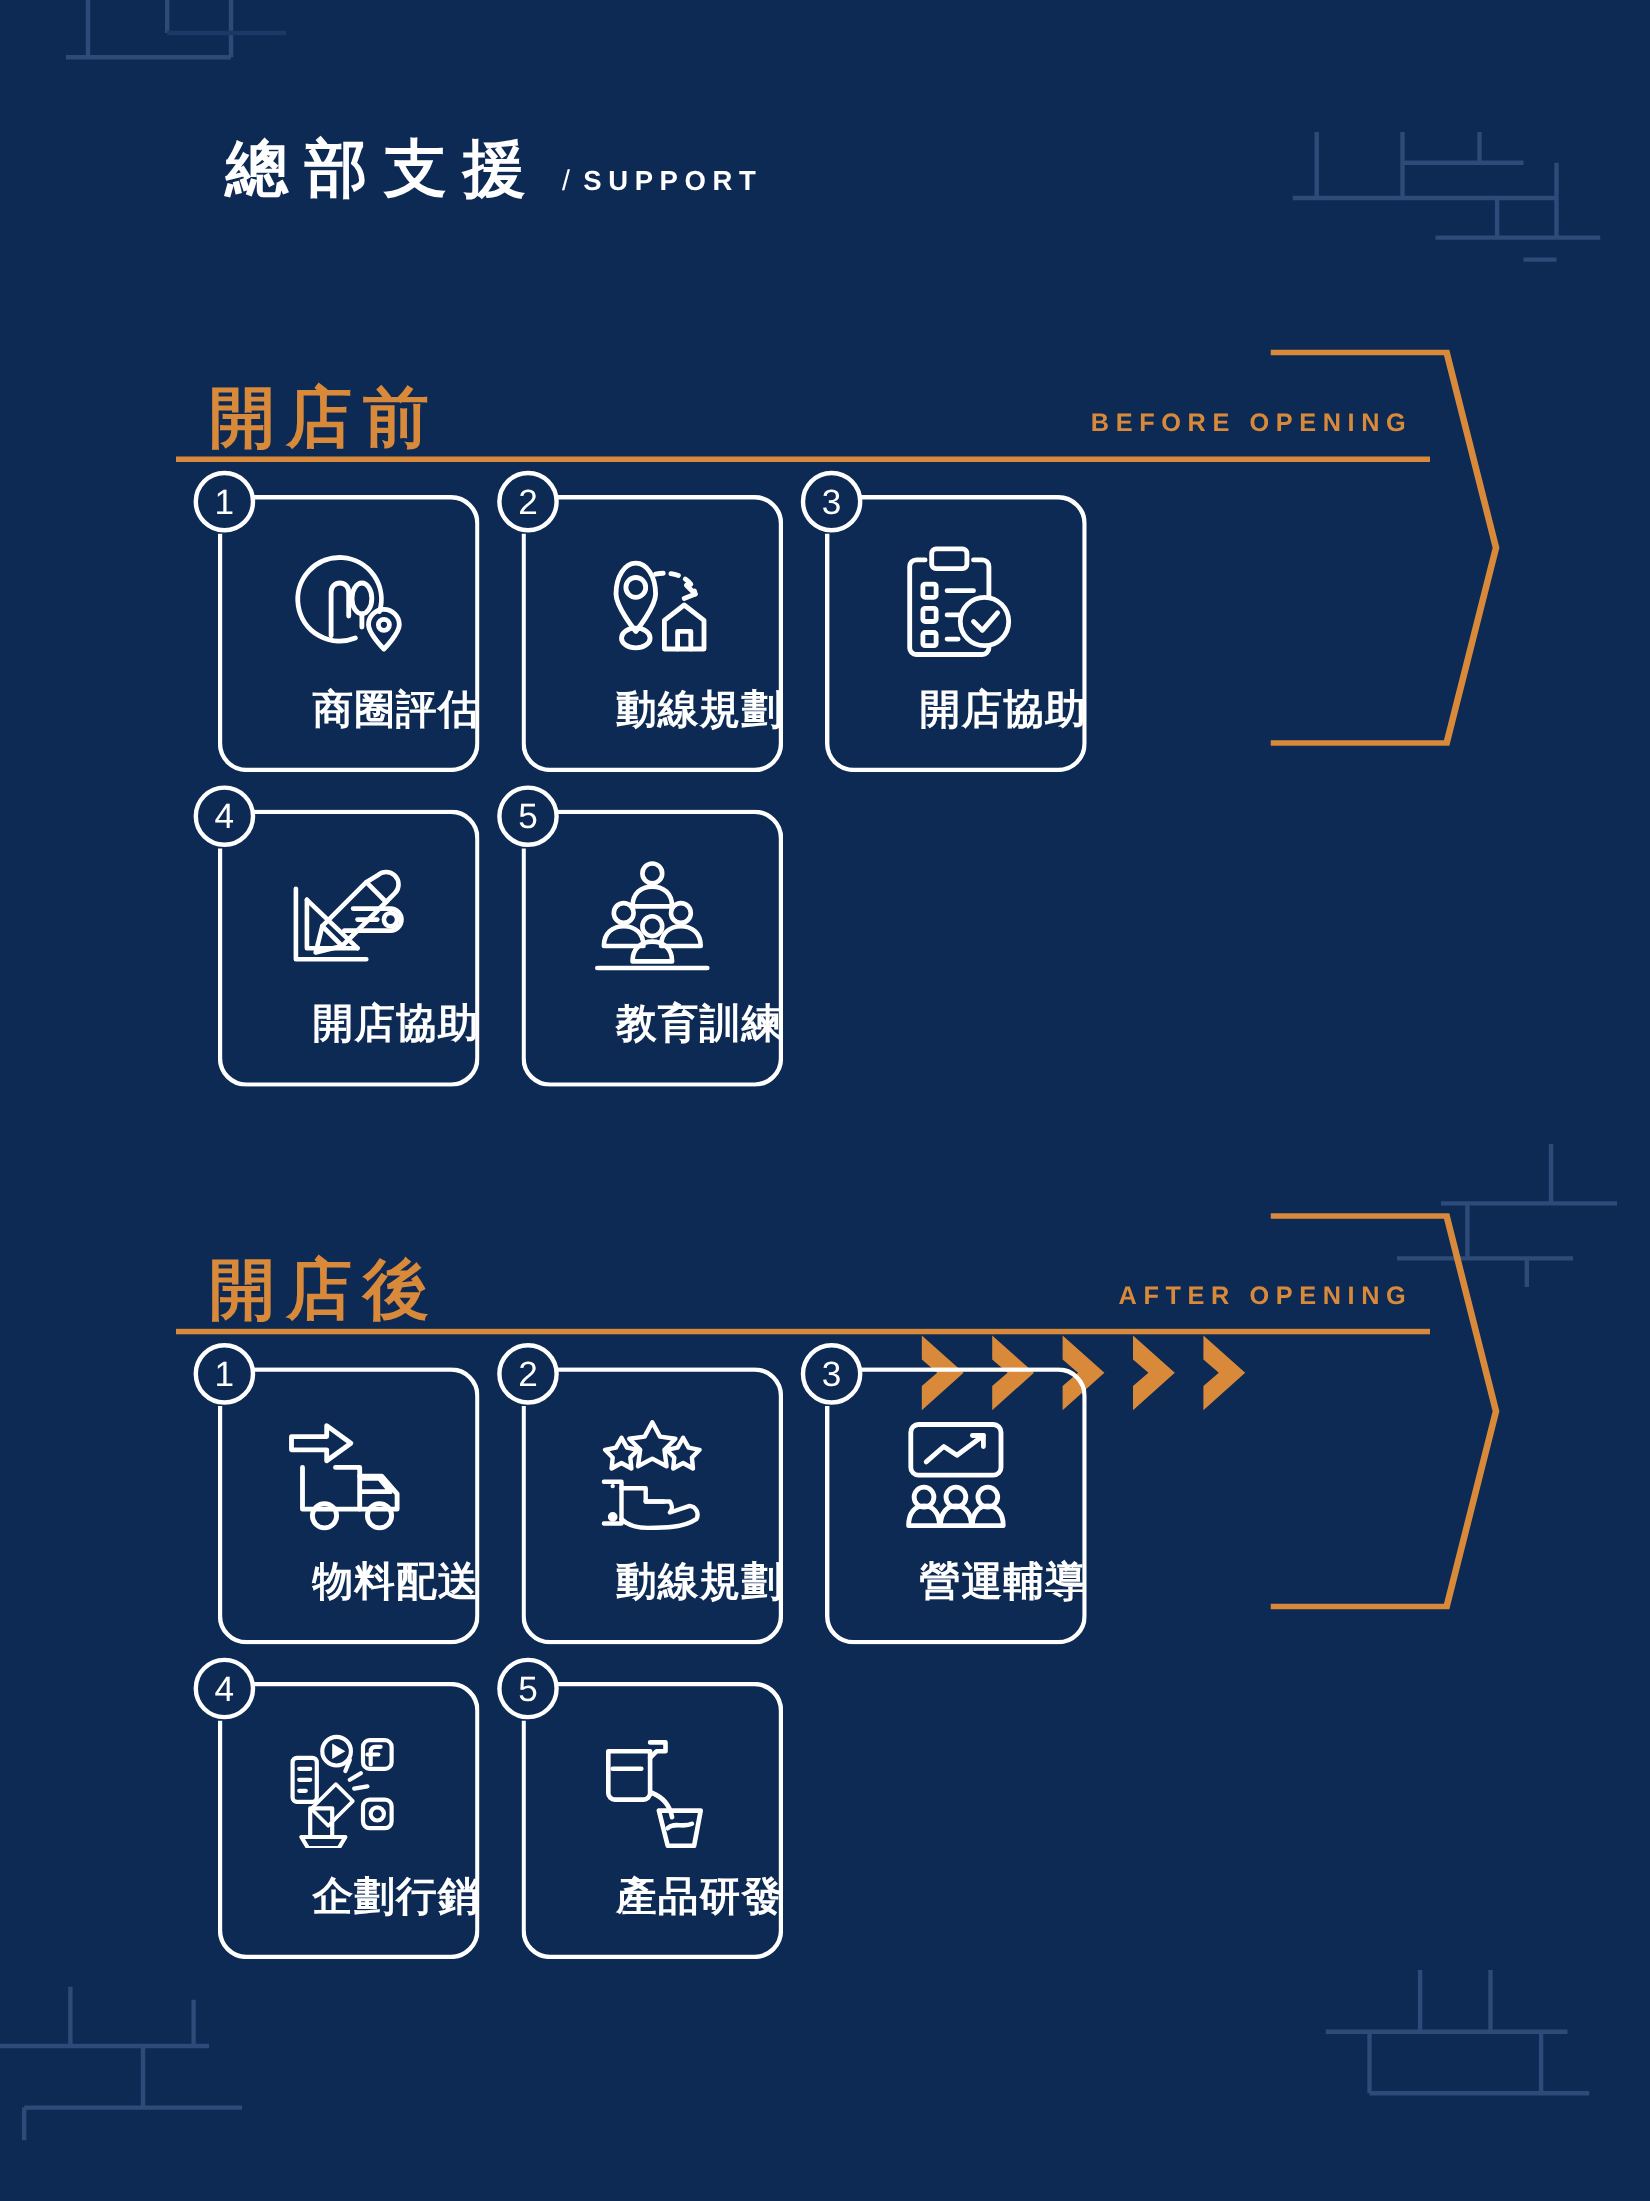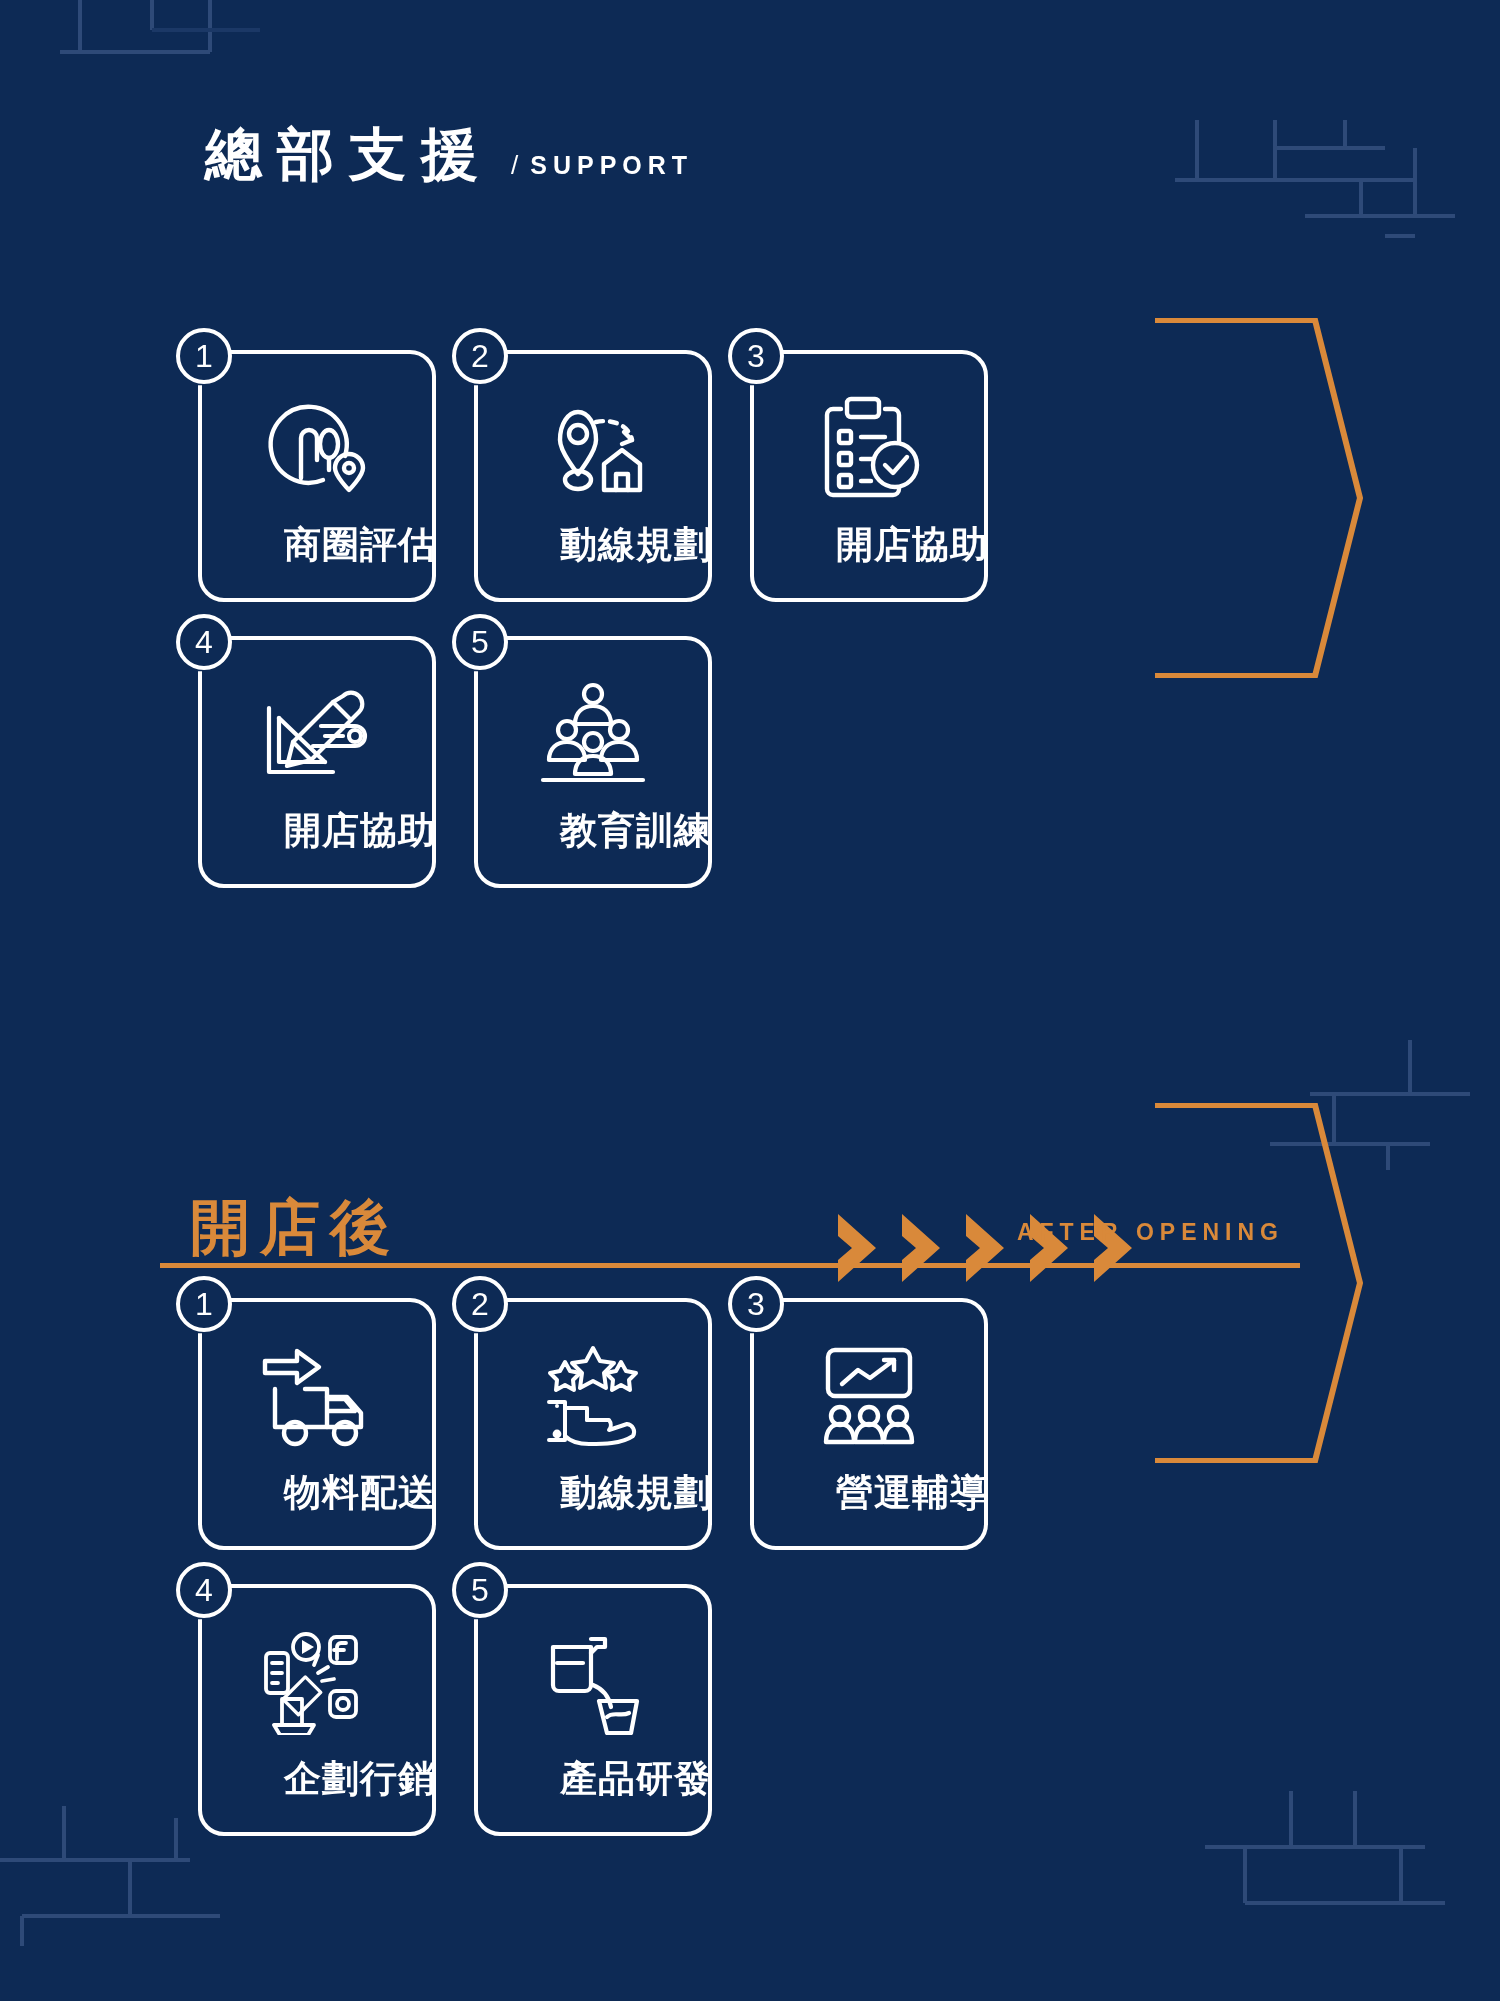--- a/index.html
+++ b/index.html
@@ -47,21 +47,21 @@
   #page-title-en {
     color: #ffffff;
     font-size: 25px;
     letter-spacing: 6px;
     font-weight: bold;
   }
 
   
   .section { position: absolute; left: 0; width: 1500px; }
   #section-before { top: 320px; }
-  #section-after  { top: 1168px; }
+  #section-after  { top: 1113px; }
 
   .section-head {
     position: relative;
     height: 100px;
     margin-left: 160px;
     width: 1160px;
   }
   .section-title-cn {
     position: absolute;
     left: 30px;
@@ -254,20 +254,25 @@
   </svg>
 </div>
 <div class="bracket" id="bracket-after">
   <svg width="210" height="360" viewBox="0 0 210 360">
     <path d="M0 2 L160 2 L205 180 L160 358 L0 358" fill="none" stroke="#d9893a" stroke-width="6"></path>
   </svg>
 </div>
 
 <div class="section" id="section-before">
 
+  <div class="section-head">
+    <div class="section-title-cn">開店前</div>
+    <div class="section-title-en">BEFORE OPENING</div>
+    <div class="section-rule"></div>
+  </div>
 
   <div class="card-grid">
 
     <div class="card">
       <div class="card-frame"></div>
       <div class="card-num">1</div>
       <div class="card-icon">
         <svg width="112" height="108" viewBox="0 0 112 108">
           <g fill="none" stroke="#ffffff" stroke-width="4.4" stroke-linecap="round" stroke-linejoin="round">
             <path d="M84 62 A38 38 0 1 0 62 86"></path>

